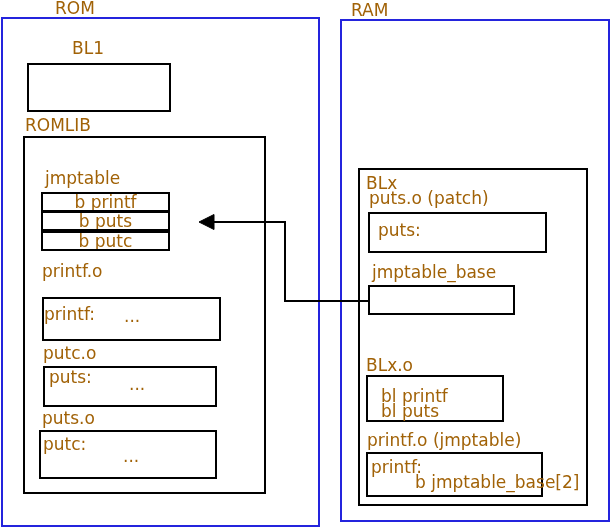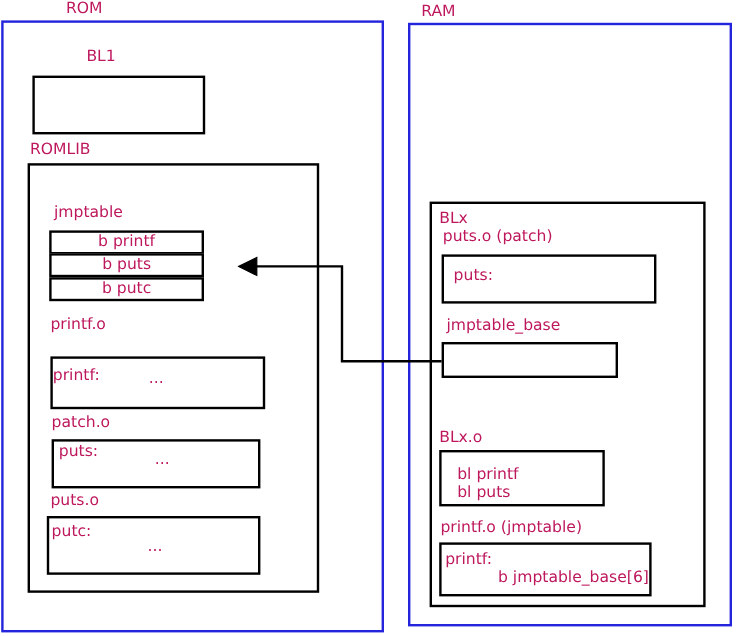--- a/index.html
+++ b/index.html
@@ -6,22 +6,22 @@
     margin: 0;
     padding: 0;
     background: #ffffff;
   }
   #diagram {
     position: relative;
     width: 613px;
     height: 530px;
     background: #ffffff;
     font-family: "DejaVu Sans", "Liberation Sans", sans-serif;
-    font-size: 13px;
-    color: #be185d;
+    font-size: 17px;
+    color: #a16207;
     overflow: hidden;
   }
   .abs { position: absolute; box-sizing: border-box; }
   .frame {
     border: 2px solid #2424dd;
     background: transparent;
   }
   .bbox {
     border: 2px solid #000000;
     background: #ffffff;
@@ -58,21 +58,21 @@
   <div class="abs lbl" style="left:45px; top:171px;">jmptable</div>
   <div class="abs jrow" style="top:192px; height:20px;">b printf</div>
   <div class="abs jrow" style="top:211px; height:20px;">b puts</div>
   <div class="abs jrow" style="top:231px; height:20px;">b putc</div>
 
   <div class="abs lbl" style="left:42px; top:264px;">printf.o</div>
   <div class="abs bbox" style="left:42px; top:297px; width:179px; height:44px;"></div>
   <div class="abs lbl" style="left:44px; top:307px;">printf:</div>
   <div class="abs lbl" style="left:124px; top:309px;">...</div>
 
-  <div class="abs lbl" style="left:43px; top:346px;">patch.o</div>
+  <div class="abs lbl" style="left:43px; top:346px;">putc.o</div>
   <div class="abs bbox" style="left:43px; top:366px; width:174px; height:41px;"></div>
   <div class="abs lbl" style="left:49px; top:370px;">puts:</div>
   <div class="abs lbl" style="left:129px; top:377px;">...</div>
 
   <div class="abs lbl" style="left:42px; top:411px;">puts.o</div>
   <div class="abs bbox" style="left:39px; top:430px; width:178px; height:49px;"></div>
   <div class="abs lbl" style="left:43px; top:437px;">putc:</div>
   <div class="abs lbl" style="left:123px; top:449px;">...</div>
 
   <div class="abs lbl" style="left:351px; top:3px;">RAM</div>
@@ -89,20 +89,20 @@
   <div class="abs bbox" style="left:368px; top:285px; width:147px; height:30px;"></div>
 
   <div class="abs lbl" style="left:366px; top:358px;">BLx.o</div>
   <div class="abs bbox" style="left:366px; top:375px; width:138px; height:47px;"></div>
   <div class="abs lbl" style="left:381px; top:389px;">bl printf</div>
   <div class="abs lbl" style="left:381px; top:404px;">bl puts</div>
 
   <div class="abs lbl" style="left:367px; top:433px;">printf.o (jmptable)</div>
   <div class="abs bbox" style="left:366px; top:452px; width:177px; height:45px;"></div>
   <div class="abs lbl" style="left:371px; top:460px;">printf:</div>
-  <div class="abs lbl" style="left:415px; top:475px;">b jmptable_base[6]</div>
+  <div class="abs lbl" style="left:415px; top:475px;">b jmptable_base[2]</div>
 
   <svg class="abs conn" style="left:0; top:0;" width="613" height="530" viewBox="0 0 613 530">
     <path d="M 368 301 L 285 301 L 285 222 L 212 222" fill="none" stroke="#000000" stroke-width="2"></path>
     <polygon points="199,222 214,214.5 214,229.5" fill="#000000" stroke="#000000"></polygon>
   </svg>
 
 </div>
 
 </body></html>

